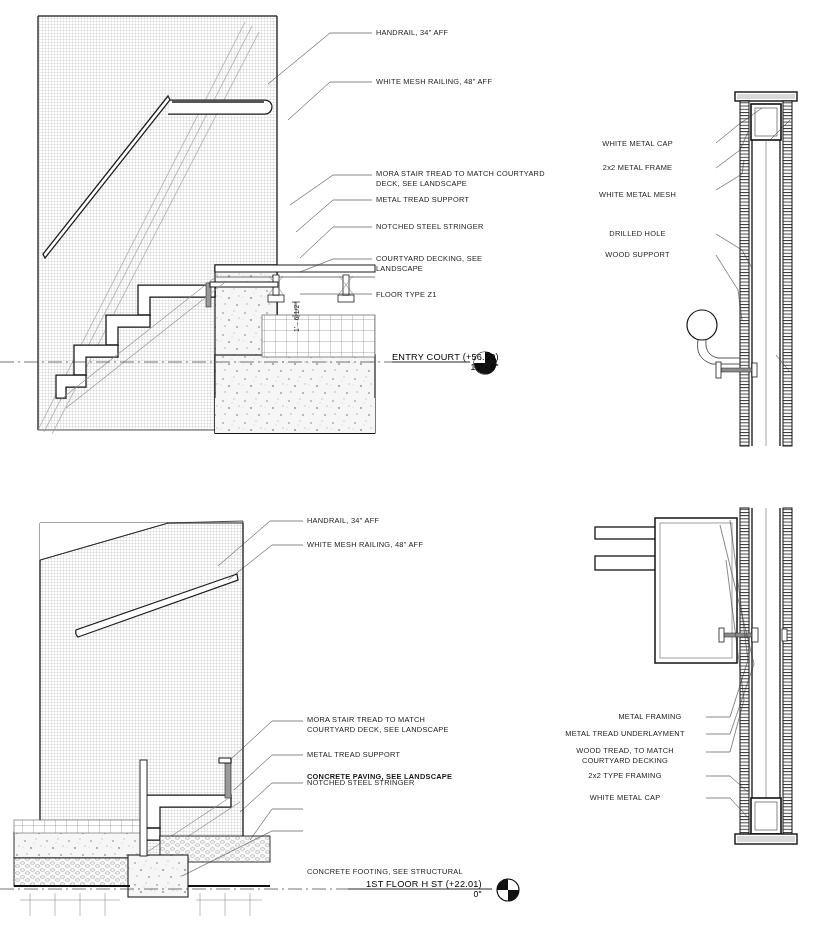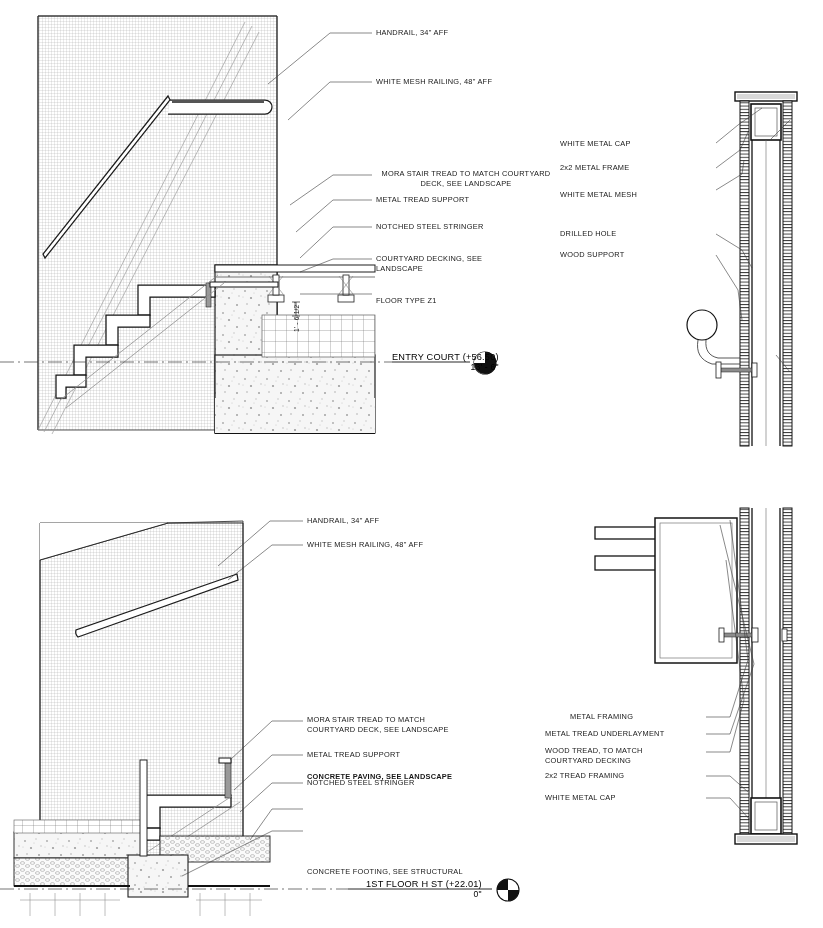--- a/index.html
+++ b/index.html
@@ -3,21 +3,21 @@
 <meta charset="utf-8">
 <title>Stair &amp; Railing Sections</title>
 <style>
   html,body{margin:0;padding:0;background:#ffffff;}
   body{width:823px;height:928px;position:relative;overflow:hidden;
        font-family:"Liberation Sans","DejaVu Sans",sans-serif;color:#1a1a1a;}
   .sheet{position:absolute;inset:0;width:823px;height:928px;}
   svg.draw{position:absolute;left:0;top:0;width:823px;height:928px;}
   .lbl{position:absolute;font-size:7.4px;letter-spacing:.25px;line-height:10.4px;
        white-space:pre-line;color:#161616;}
-  .lbl.r{text-align:left;}
+  .lbl.r{text-align:center;}
   .lvl{position:absolute;font-size:9.2px;letter-spacing:.2px;color:#000;}
   .lvl .sub{display:block;text-align:right;font-size:8.6px;}
   .dimtxt{position:absolute;font-size:6.6px;letter-spacing:.2px;color:#111;
           transform:rotate(-90deg);transform-origin:left top;white-space:nowrap;}
 </style>
 </head>
 <body>
 
 <div class="sheet">
 
@@ -281,27 +281,27 @@
       <path d="M706,734 L730,734 L754,664 L720,525"></path>
       <path d="M706,752 L730,752 L744,700 L726,560"></path>
       <path d="M706,776 L730,776 L748,792"></path>
       <path d="M706,798 L730,798 L752,822"></path>
     </g>
   </g>
 </svg>
 
 <div class="lbl" style="left:376px;top:28px;">HANDRAIL, 34" AFF</div>
 <div class="lbl" style="left:376px;top:77px;">WHITE MESH RAILING, 48" AFF</div>
-<div class="lbl" style="left:376px;top:169px;width:180px;text-align:center;">MORA STAIR TREAD TO MATCH COURTYARD
+<div class="lbl" style="left:376px;top:169px;width:180px;">MORA STAIR TREAD TO MATCH COURTYARD
 DECK, SEE LANDSCAPE</div>
 <div class="lbl" style="left:376px;top:195px;">METAL TREAD SUPPORT</div>
 <div class="lbl" style="left:376px;top:222px;">NOTCHED STEEL STRINGER</div>
 <div class="lbl" style="left:376px;top:254px;width:160px;">COURTYARD DECKING, SEE
 LANDSCAPE</div>
-<div class="lbl" style="left:376px;top:296px;">FLOOR TYPE Z1</div>
+<div class="lbl" style="left:376px;top:290px;">FLOOR TYPE Z1</div>
 
 <div class="dimtxt" style="left:293px;top:332px;">1' - 6 1/2"</div>
 
 <div class="lvl" style="left:392px;top:352px;">
   <span>ENTRY COURT (+56.50)</span>
   <span class="sub">13' - 6"</span>
 </div>
 
 <div class="lbl r" style="left:560px;top:139px;width:155px;">WHITE METAL CAP</div>
 <div class="lbl r" style="left:560px;top:163px;width:155px;">2x2 METAL FRAME</div>
@@ -320,16 +320,16 @@
 
 <div class="lvl" style="left:366px;top:879px;">
   <span>1ST FLOOR H ST (+22.01)</span>
   <span class="sub">0"</span>
 </div>
 
 <div class="lbl r" style="left:570px;top:712px;width:160px;">METAL FRAMING</div>
 <div class="lbl r" style="left:545px;top:729px;width:160px;">METAL TREAD UNDERLAYMENT</div>
 <div class="lbl r" style="left:545px;top:746px;width:160px;">WOOD TREAD, TO MATCH
 COURTYARD DECKING</div>
-<div class="lbl r" style="left:545px;top:771px;width:160px;">2x2 TREAD FRAMING</div>
+<div class="lbl r" style="left:545px;top:771px;width:160px;">2x2 TYPE FRAMING</div>
 <div class="lbl r" style="left:545px;top:793px;width:160px;">WHITE METAL CAP</div>
 
 </div>
 
 </body></html>

